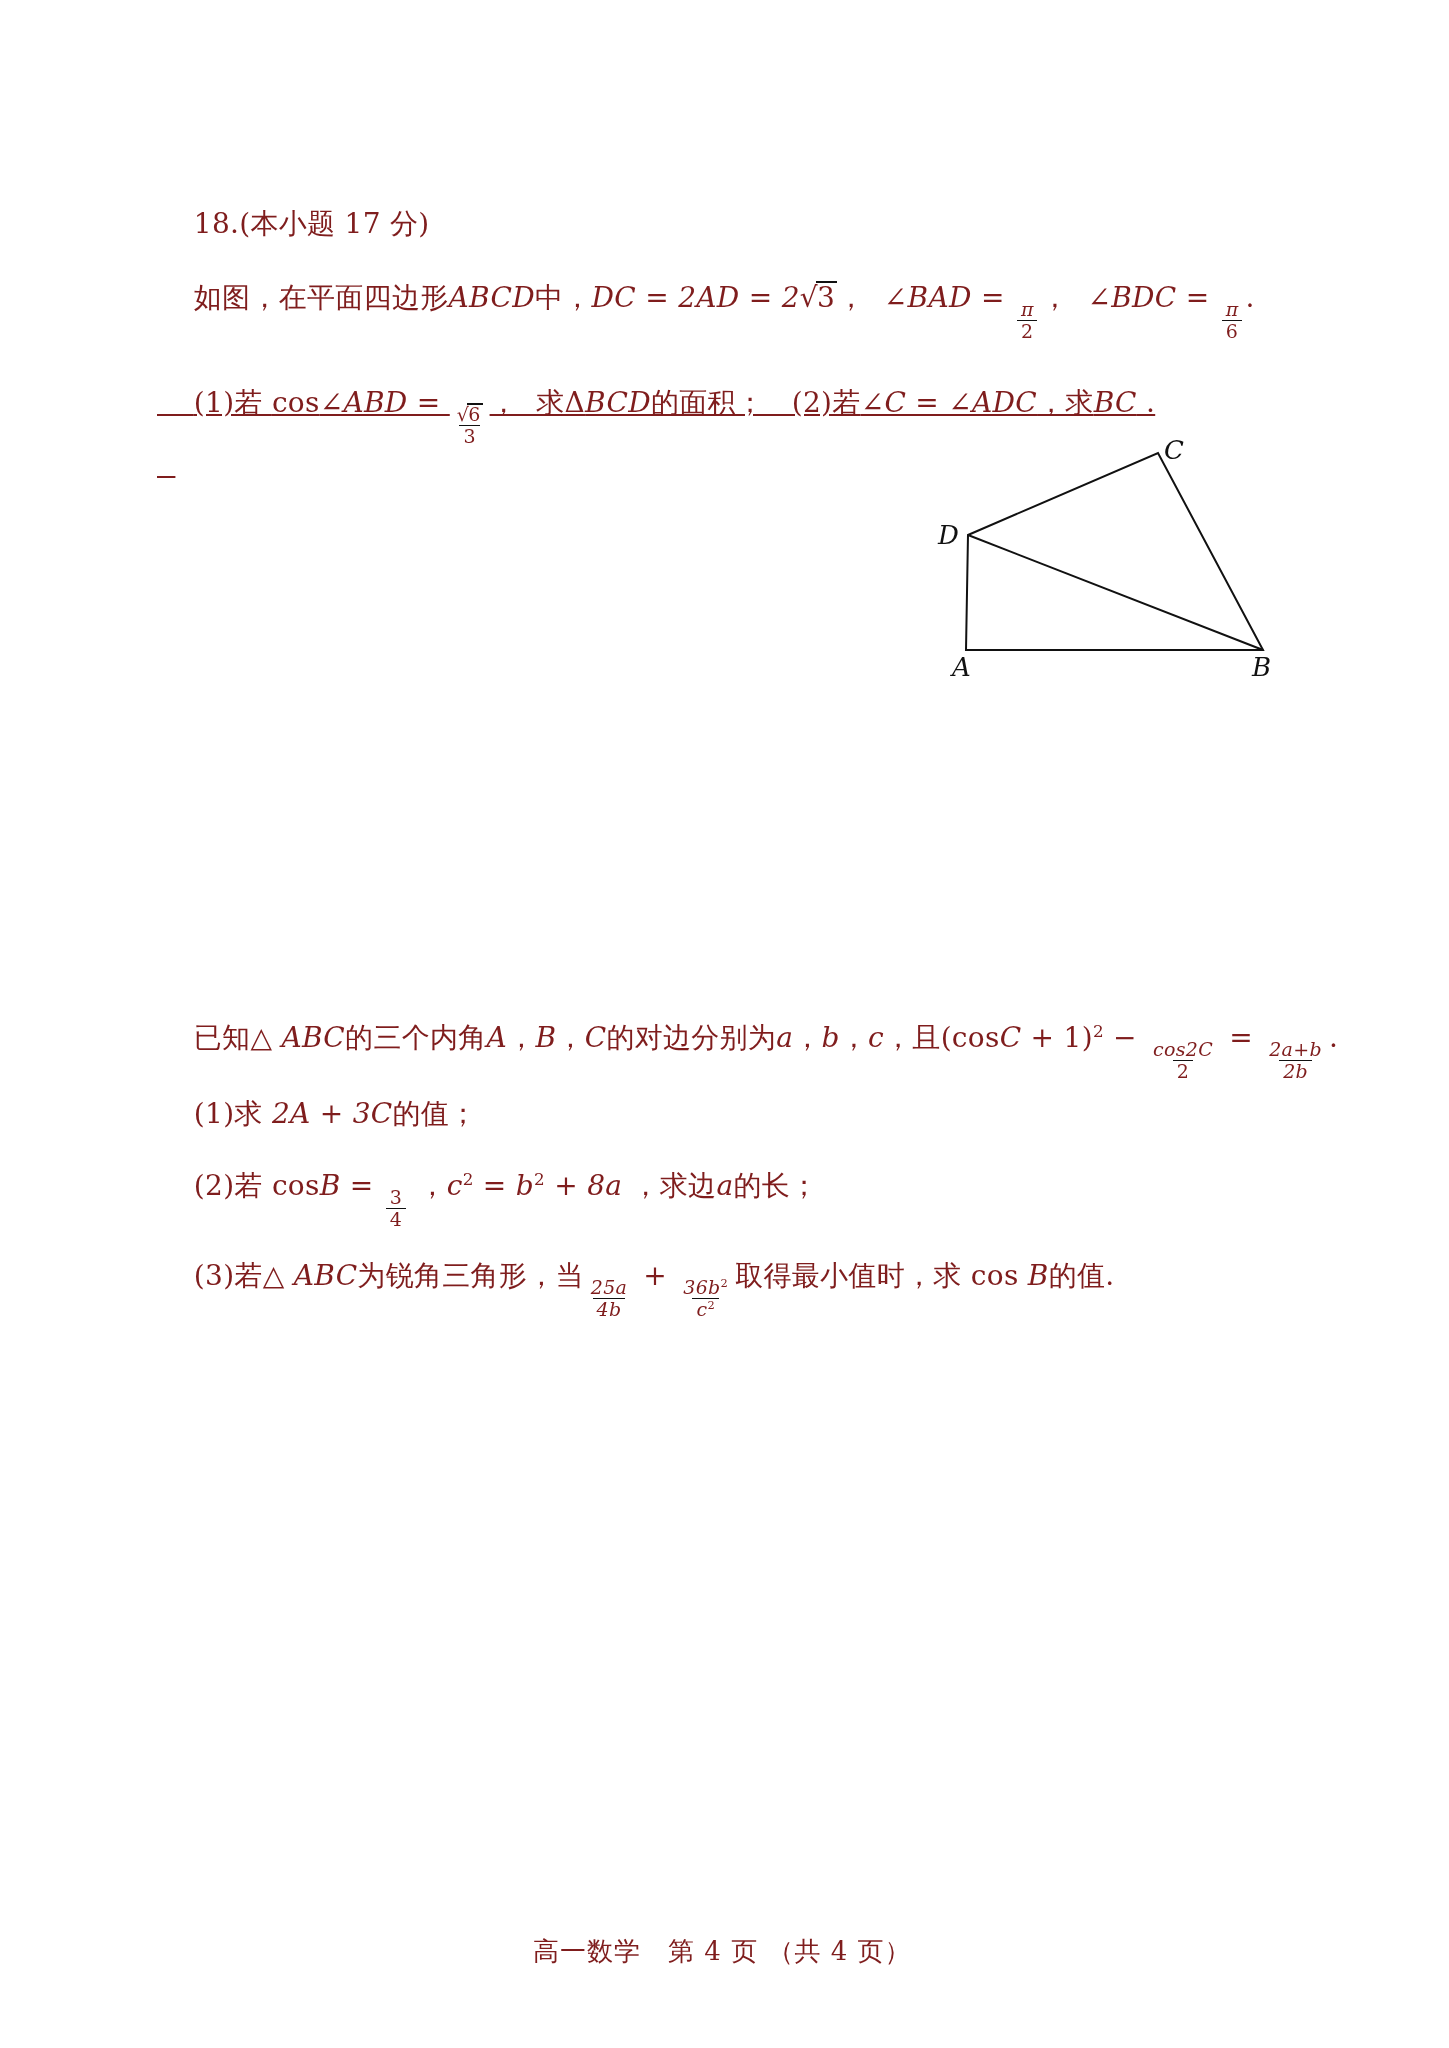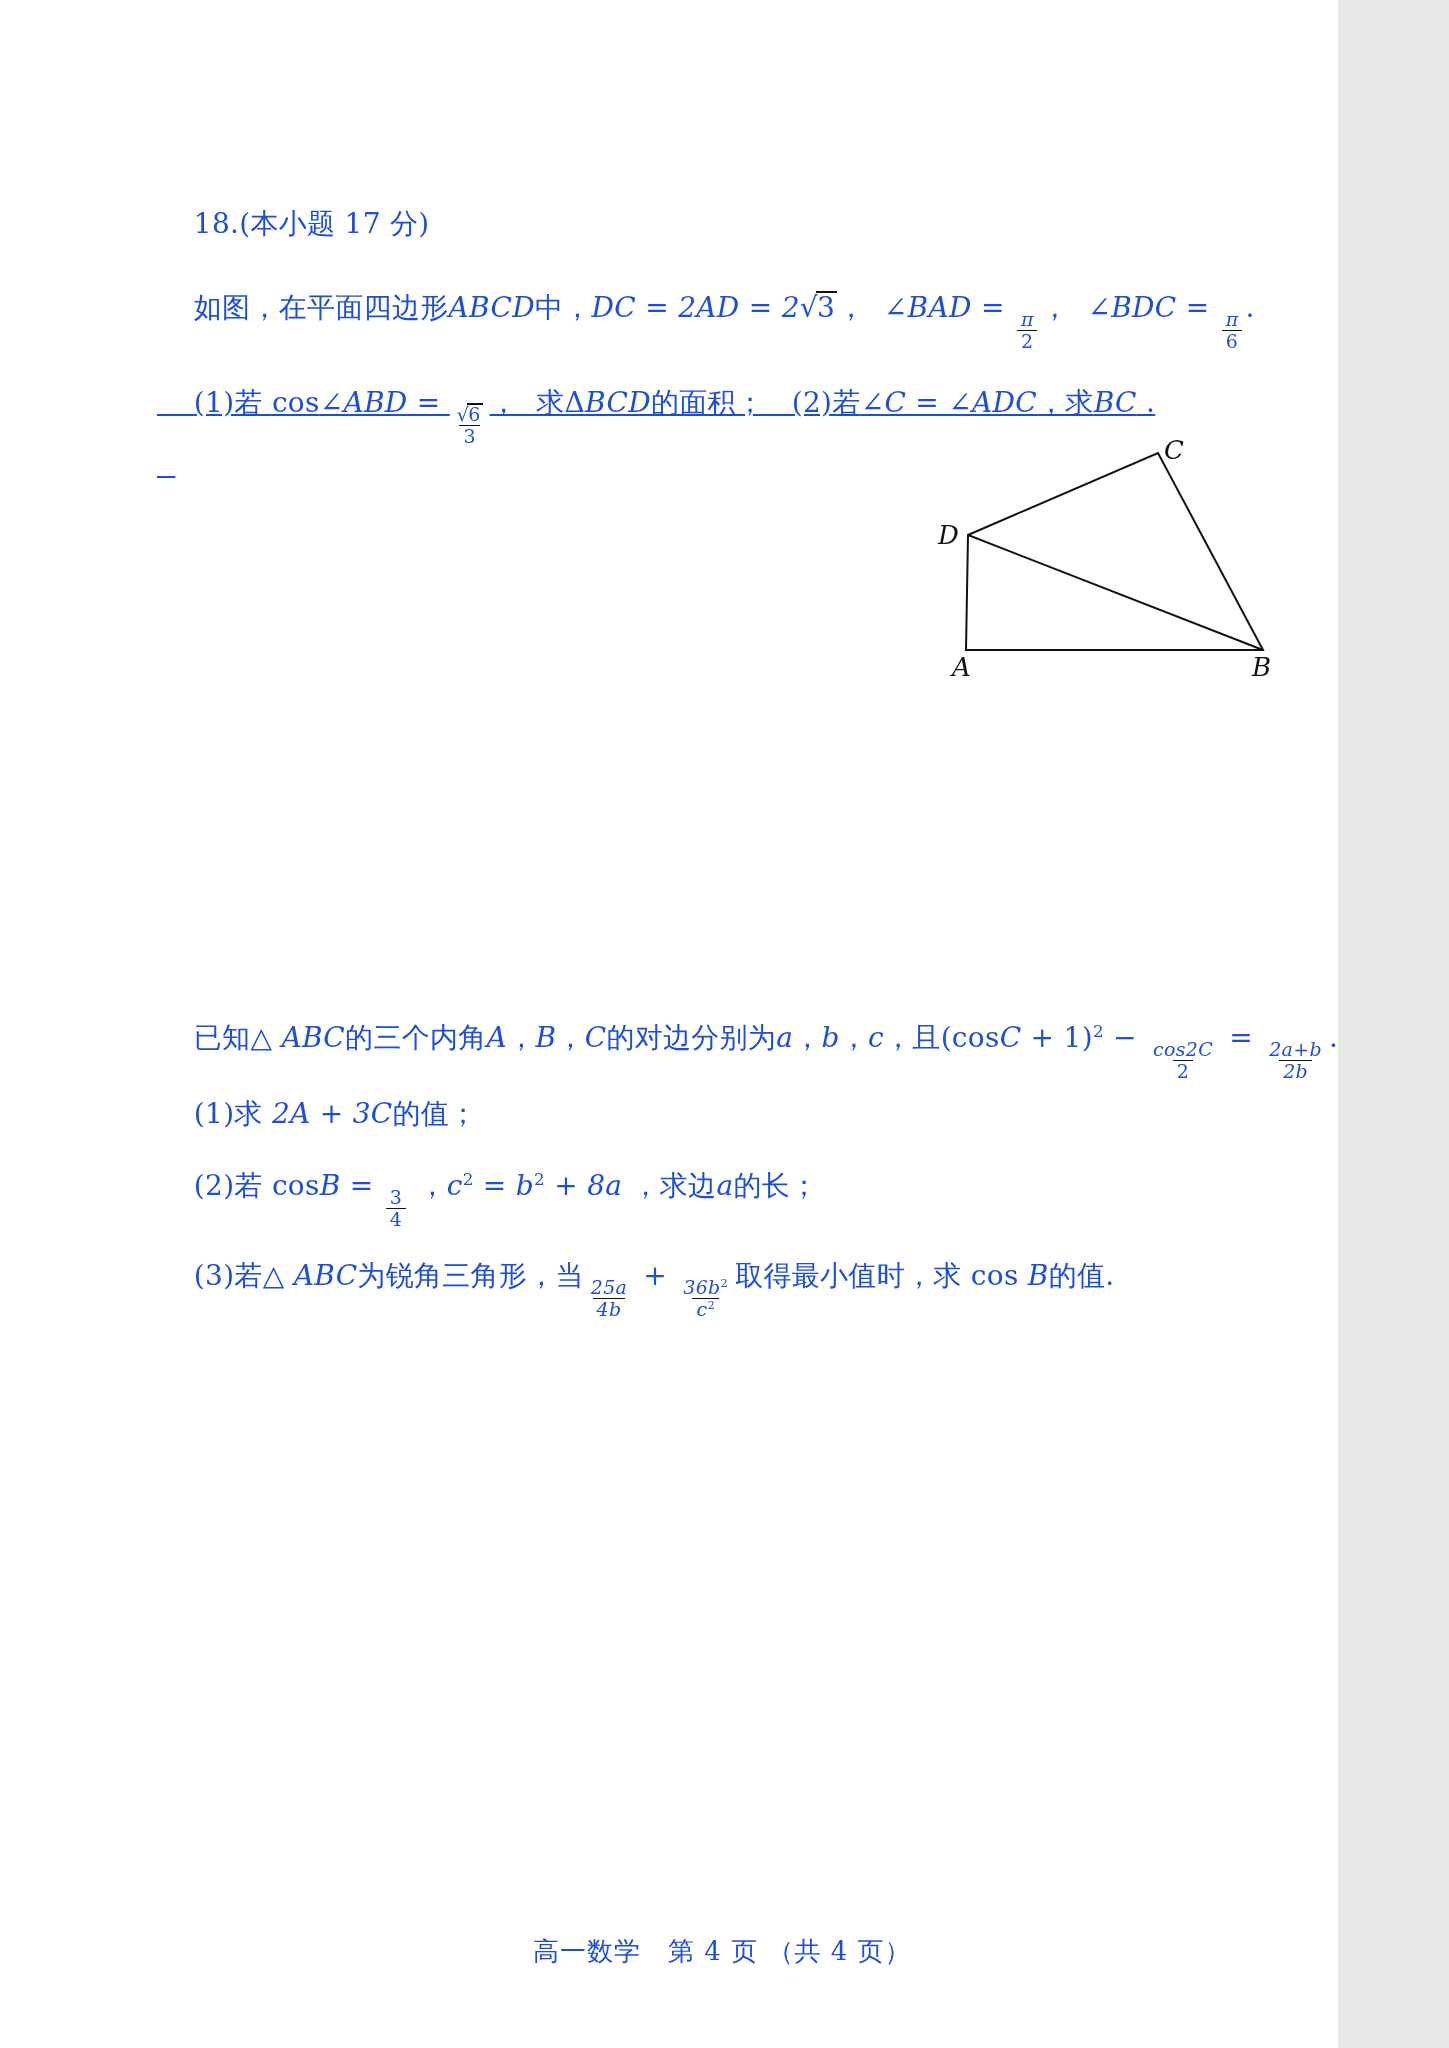--- a/index.html
+++ b/index.html
@@ -1,21 +1,21 @@
 <!DOCTYPE html>
 <html><head>
 <meta charset="utf-8">
 <style>
   html,body{margin:0;padding:0;background:#e8e8e8;}
   .page{
     position:relative;
-    width:1338px;height:2048px;
+    width:1449px;height:2048px;
     background:#ffffff;
     font-family:"DejaVu Serif","Liberation Serif",serif;
-    color:#1d4ed8;
+    color:#7f1d1d;
     overflow:hidden;
   }
   .line{
     position:absolute;
     left:157px;
     font-size:28px;
     line-height:34px;
     white-space:pre;
     letter-spacing:0.3px;
   }
@@ -68,21 +68,21 @@
 </style>
 </head>
 <body>
 
 <div class="page">
 
   <div class="line" style="top:173px;">
     <span class="cjk">18.(本小题 17 分)</span>
   </div>
 
-  <div class="line" style="top:257px;text-align:center;">
+  <div class="line" style="top:247px;text-align:center;">
     <span class="cjk">如图，在平面四边形</span><span class="m">ABCD</span><span class="cjk">中，</span><span class="m">DC = 2AD = 2</span><span class="sqrt"><span class="sqrt-sym">√</span><span class="sqrt-body">3</span></span><span class="cjk">，  </span><span class="m">∠BAD = </span><span class="frac"><span class="num m">π</span><span class="den rm">2</span></span><span class="cjk">，  </span><span class="m">∠BDC = </span><span class="frac"><span class="num m">π</span><span class="den rm">6</span></span><span class="rm">.</span>
   </div>
 
   <div class="line" style="top:352px;text-decoration:underline;">
     <span class="cjk">(1)若 </span><span class="rm">cos</span><span class="m">∠ABD = </span><span class="frac"><span class="num"><span class="sqrt"><span class="sqrt-sym">√</span><span class="sqrt-body">6</span></span></span><span class="den rm">3</span></span><span class="cjk">，  求Δ</span><span class="m">BCD</span><span class="cjk">的面积；   (2)若</span><span class="m">∠C = ∠ADC</span><span class="cjk">，求</span><span class="m">BC</span><span class="rm"> .</span>
   </div>
 
   <svg class="figure" width="400" height="270" viewBox="900 425 400 270" xmlns="http://www.w3.org/2000/svg">
     <path d="M966,650 L1263,650 L1158,453 L968,535 Z"></path>
     <line x1="968" y1="535" x2="1263" y2="650"></line>

